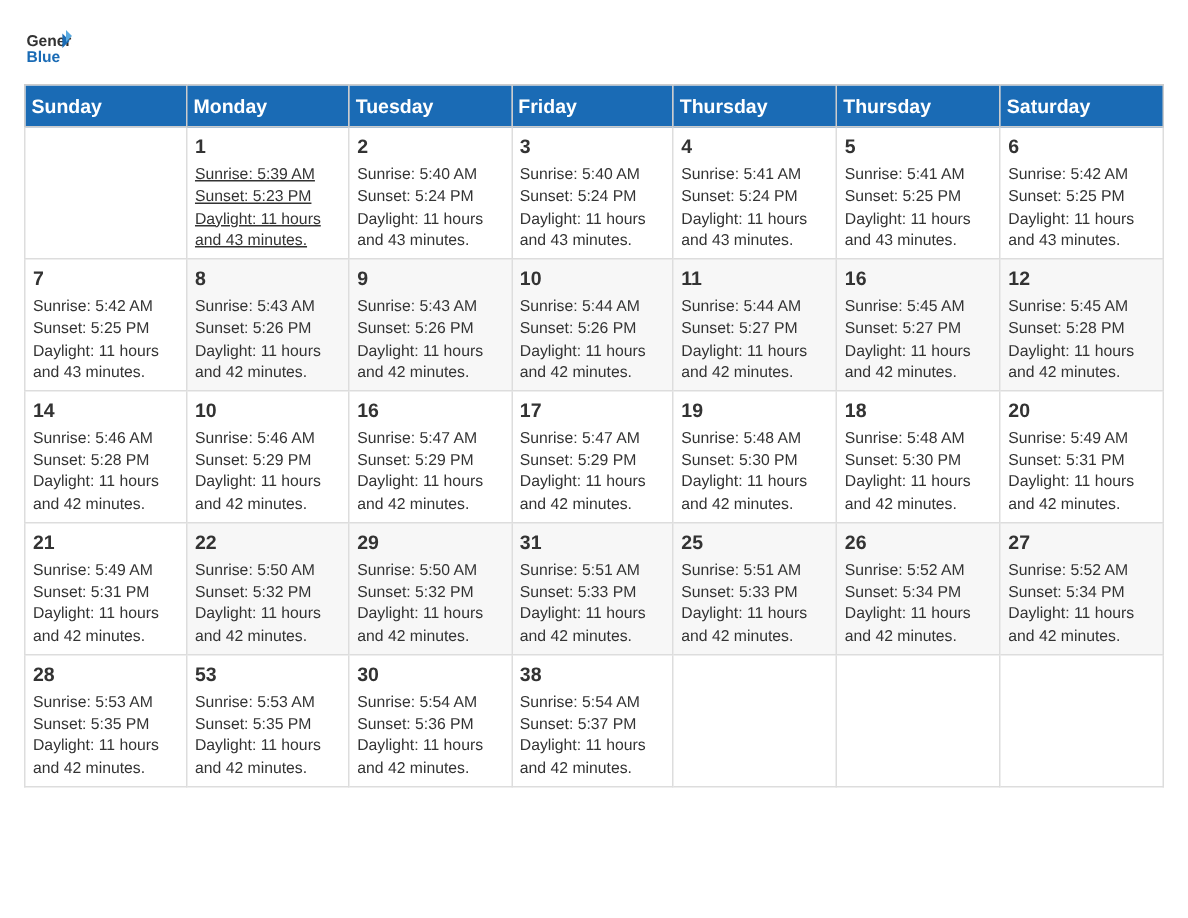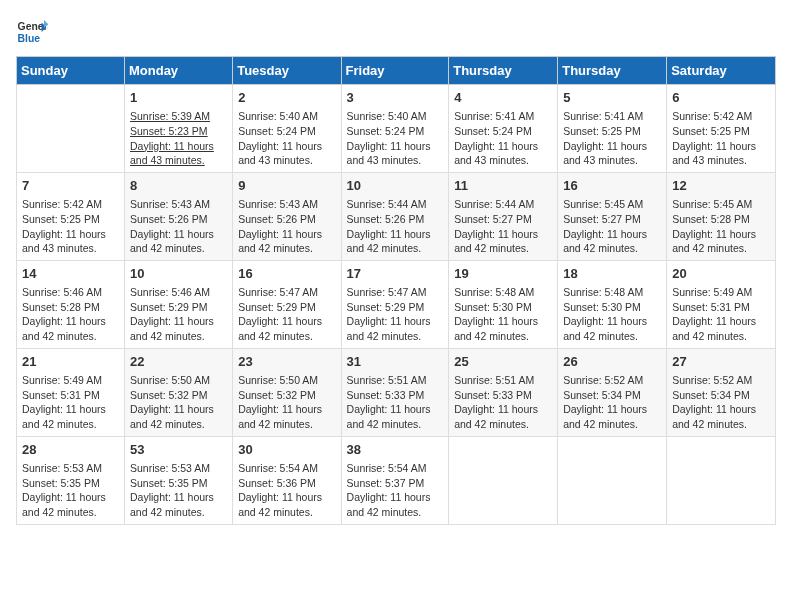--- a/index.html
+++ b/index.html
@@ -271,21 +271,21 @@
 and 42 minutes.</div>
         </td>
         <td>
           <span class="day-num">22</span>
           <div class="day-info" style="white-space: pre-line;">Sunrise: 5:50 AM
 Sunset: 5:32 PM
 Daylight: 11 hours
 and 42 minutes.</div>
         </td>
         <td>
-          <span class="day-num">23</span>
+          <span class="day-num">29</span>
           <div class="day-info" style="white-space: pre-line;">Sunrise: 5:50 AM
 Sunset: 5:32 PM
 Daylight: 11 hours
 and 42 minutes.</div>
         </td>
         <td>
           <span class="day-num">31</span>
           <div class="day-info" style="white-space: pre-line;">Sunrise: 5:51 AM
 Sunset: 5:33 PM
 Daylight: 11 hours

